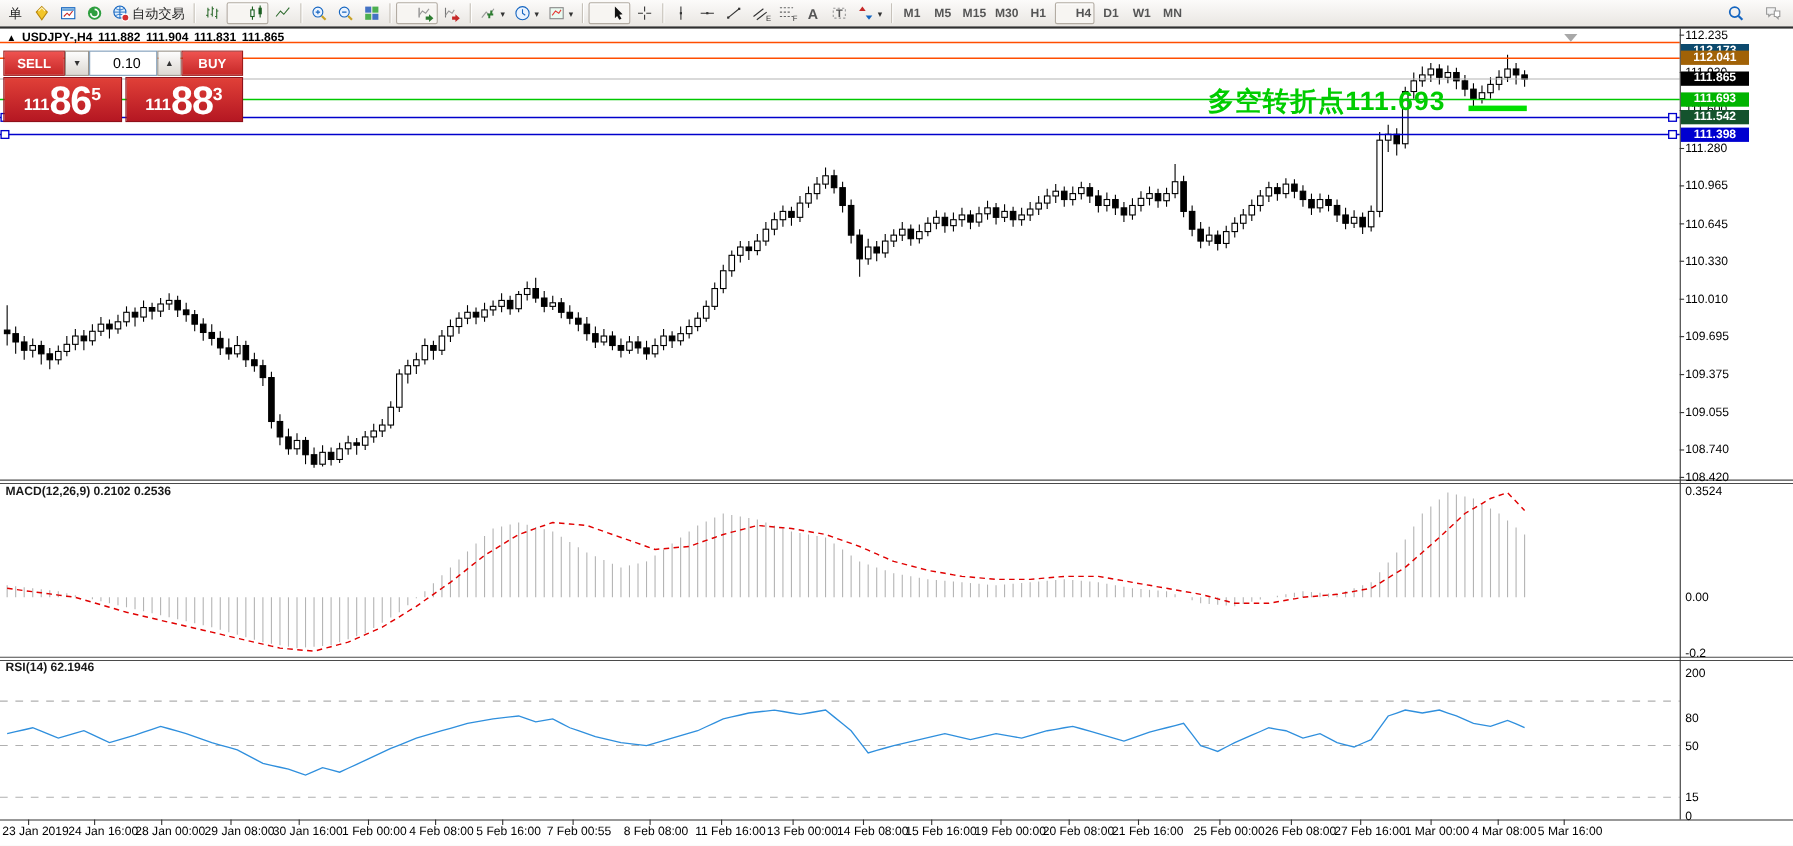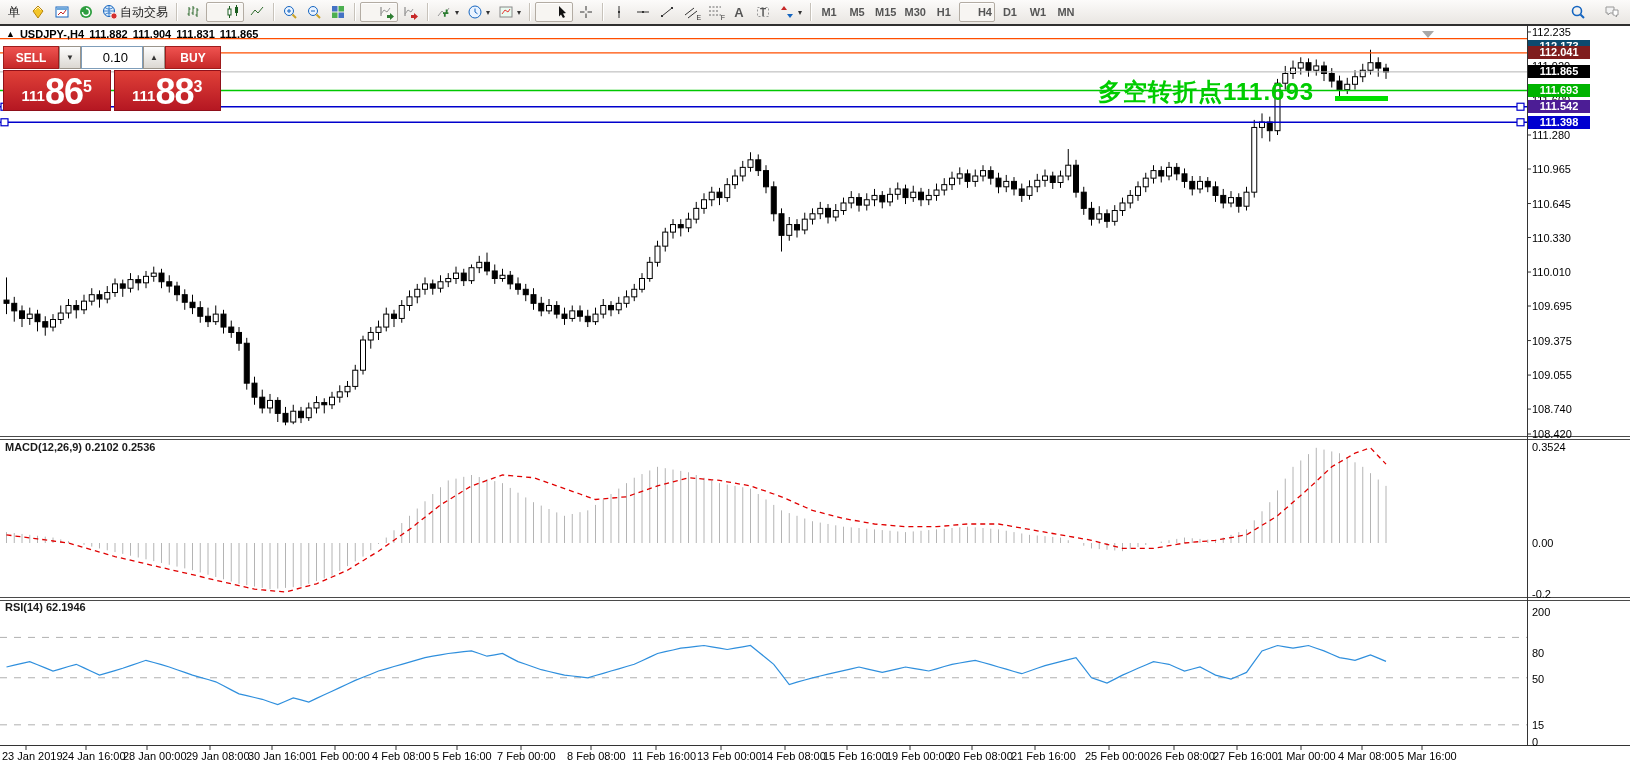--- a/index.html
+++ b/index.html
@@ -944,34 +944,34 @@
       <div class="tick-label" style="top: 428px;">108.420</div>
       <div class="tick-label" style="top: 441px;">0.3524</div>
       <div class="tick-label" style="top: 537px;">0.00</div>
       <div class="tick-label" style="top: 588px;">-0.2</div>
       <div class="tick-label" style="top: 606px;">200</div>
       <div class="tick-label" style="top: 647px;">80</div>
       <div class="tick-label" style="top: 673px;">50</div>
       <div class="tick-label" style="top: 719px;">15</div>
       <div class="tick-label" style="top: 736px;">0</div>
       <div class="badge" style="top: 40px; background: #0c4a6e;">112.173</div>
-      <div class="badge" style="top: 46.3881px; background: #7f1d1d;">112.041</div>
+      <div class="badge" style="top: 46.3881px; background: #a16207;">112.041</div>
       <div class="badge" style="top: 65.3785px; background: rgb(0, 0, 0);">111.865</div>
       <div class="badge" style="top: 83.9373px; background: rgb(0, 180, 0);">111.693</div>
-      <div class="badge" style="top: 100.23px; background: #4c1d95;">111.542</div>
+      <div class="badge" style="top: 100.23px; background: #14532d;">111.542</div>
       <div class="badge" style="top: 115.768px; background: rgb(0, 0, 208);">111.398</div>
       <div class="time-label" style="left: 2px;">23 Jan 2019</div>
       <div class="time-label" style="left: 62px;">24 Jan 16:00</div>
       <div class="time-label" style="left: 123px;">28 Jan 00:00</div>
       <div class="time-label" style="left: 186px;">29 Jan 08:00</div>
       <div class="time-label" style="left: 248px;">30 Jan 16:00</div>
       <div class="time-label" style="left: 311px;">1 Feb 00:00</div>
       <div class="time-label" style="left: 372px;">4 Feb 08:00</div>
       <div class="time-label" style="left: 433px;">5 Feb 16:00</div>
-      <div class="time-label" style="left: 497px;">7 Feb 00:00</div>
+      <div class="time-label" style="left: 497px;">7 Feb 00:55</div>
       <div class="time-label" style="left: 567px;">8 Feb 08:00</div>
       <div class="time-label" style="left: 632px;">11 Feb 16:00</div>
       <div class="time-label" style="left: 697px;">13 Feb 00:00</div>
       <div class="time-label" style="left: 761px;">14 Feb 08:00</div>
       <div class="time-label" style="left: 823px;">15 Feb 16:00</div>
       <div class="time-label" style="left: 886px;">19 Feb 00:00</div>
       <div class="time-label" style="left: 948px;">20 Feb 08:00</div>
       <div class="time-label" style="left: 1011px;">21 Feb 16:00</div>
       <div class="time-label" style="left: 1085px;">25 Feb 00:00</div>
       <div class="time-label" style="left: 1150px;">26 Feb 08:00</div>

